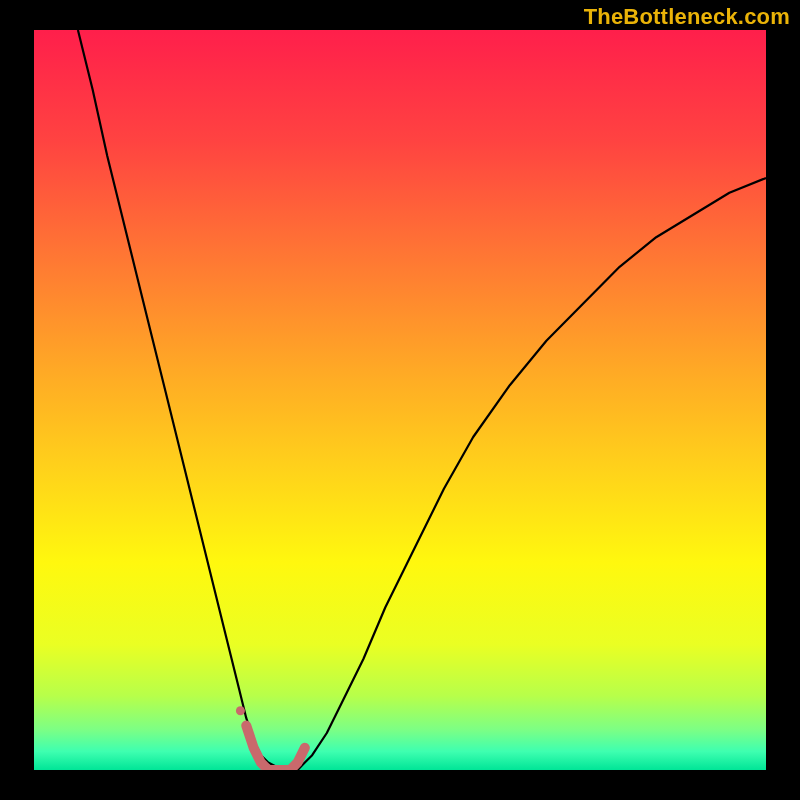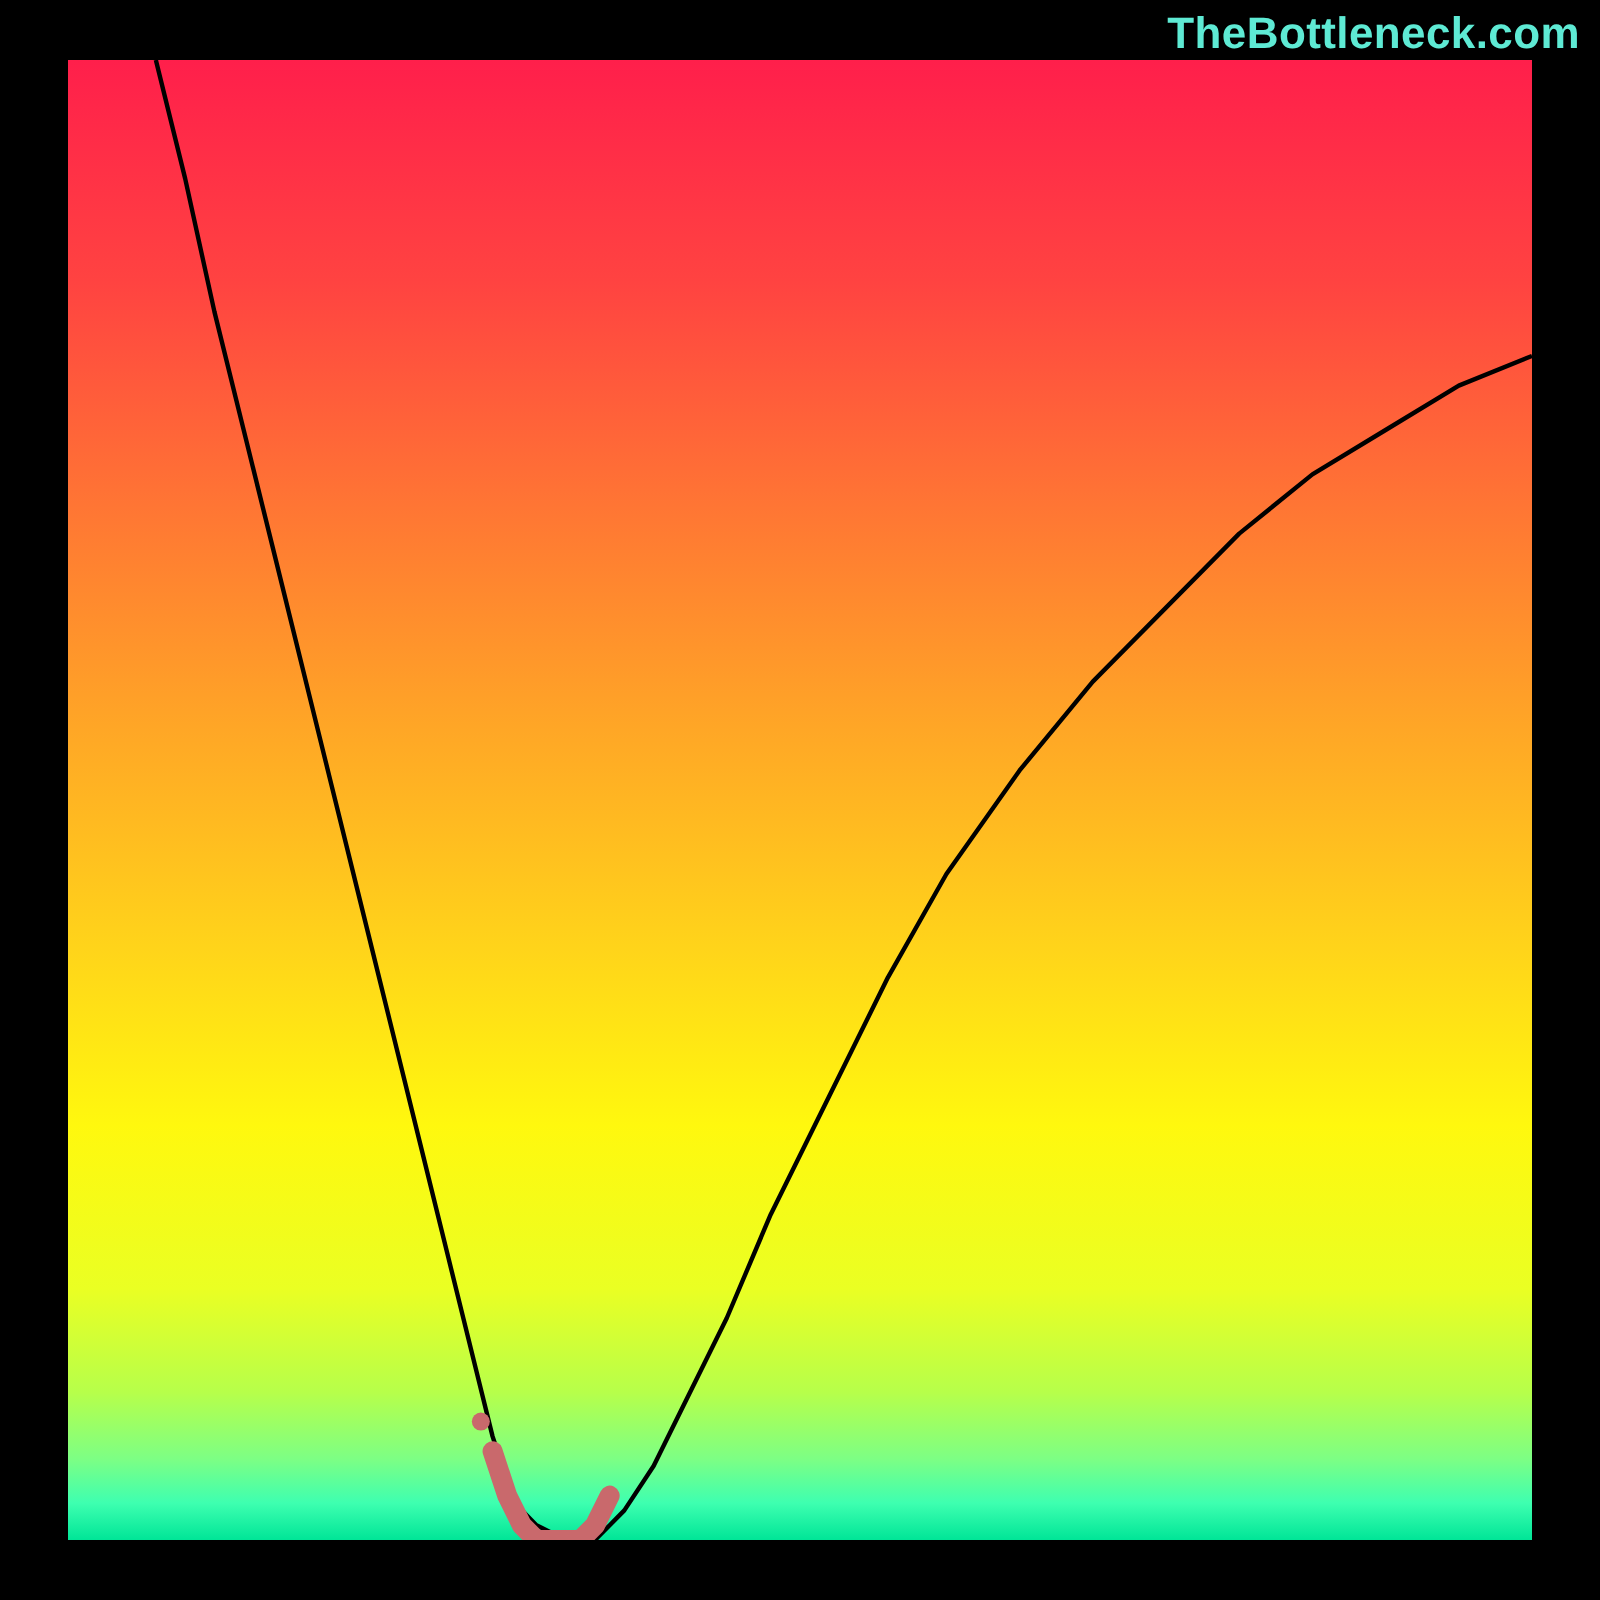--- a/index.html
+++ b/index.html
@@ -16,21 +16,21 @@
     left: 0;
     top: 0;
     width: 800px;
     height: 800px;
     background: #000;
   }
   .watermark {
     position: absolute;
     top: 4px;
     right: 10px;
-    color: #5eead4;
+    color: #eab308;
     font-size: 22px;
     font-weight: 600;
     letter-spacing: 0.2px;
   }
   .plot-area {
     position: absolute;
     left: 34px;
     top: 30px;
     width: 732px;
     height: 740px;

